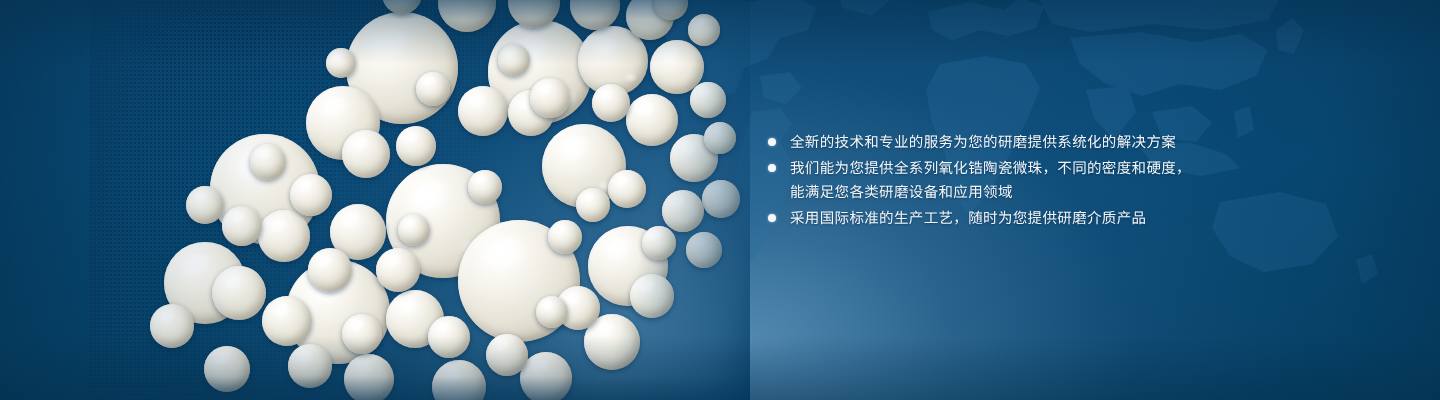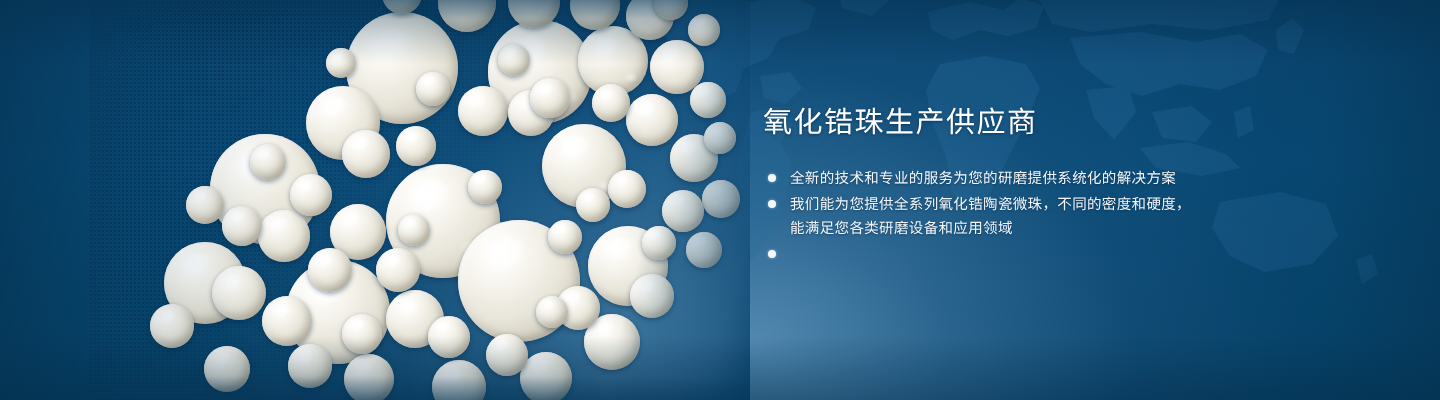--- a/index.html
+++ b/index.html
@@ -267,31 +267,31 @@
     <div class="bead" style="left:292px;top:0px;width:40px;height:40px;"></div>
     <div class="bead" style="left:446px;top:322px;width:32px;height:32px;"></div>
     <div class="bead" style="left:308px;top:240px;width:32px;height:32px;"></div>
 
     <div class="beads-fade"></div>
   </div>
 
   <div class="bg-vignette"></div>
 
   <div class="content">
-    <div class="title">氧化锆珠生产供应商</div>
 
     <ul class="bullets">
       <li class="bullet-item">
         <span class="bullet-dot"></span>
         <span>全新的技术和专业的服务为您的研磨提供系统化的解决方案</span>
       </li>
       <li class="bullet-item">
         <span class="bullet-dot"></span>
         <span>我们能为您提供全系列氧化锆陶瓷微珠，不同的密度和硬度，</span>
         <span class="bullet-line2">能满足您各类研磨设备和应用领域</span>
       </li>
       <li class="bullet-item">
         <span class="bullet-dot"></span>
+        <span>采用国际标准的生产工艺，随时为您提供研磨介质产品</span>
       </li>
     </ul>
   </div>
 
 </div>
 
 </body></html>

